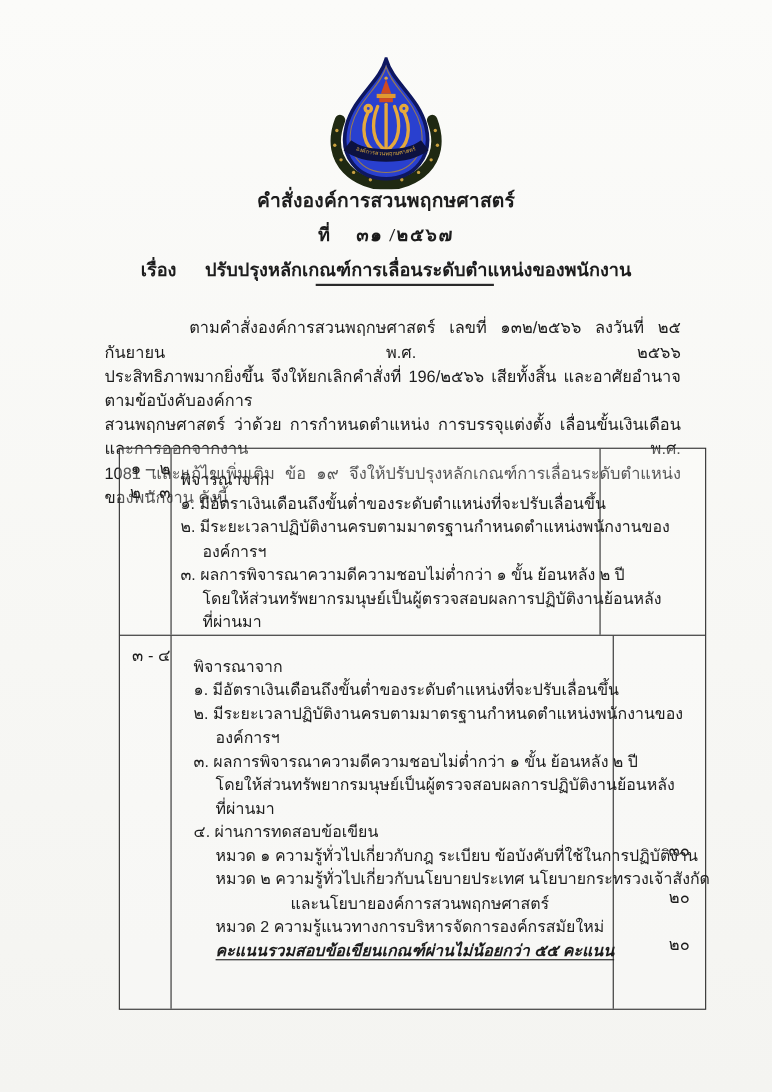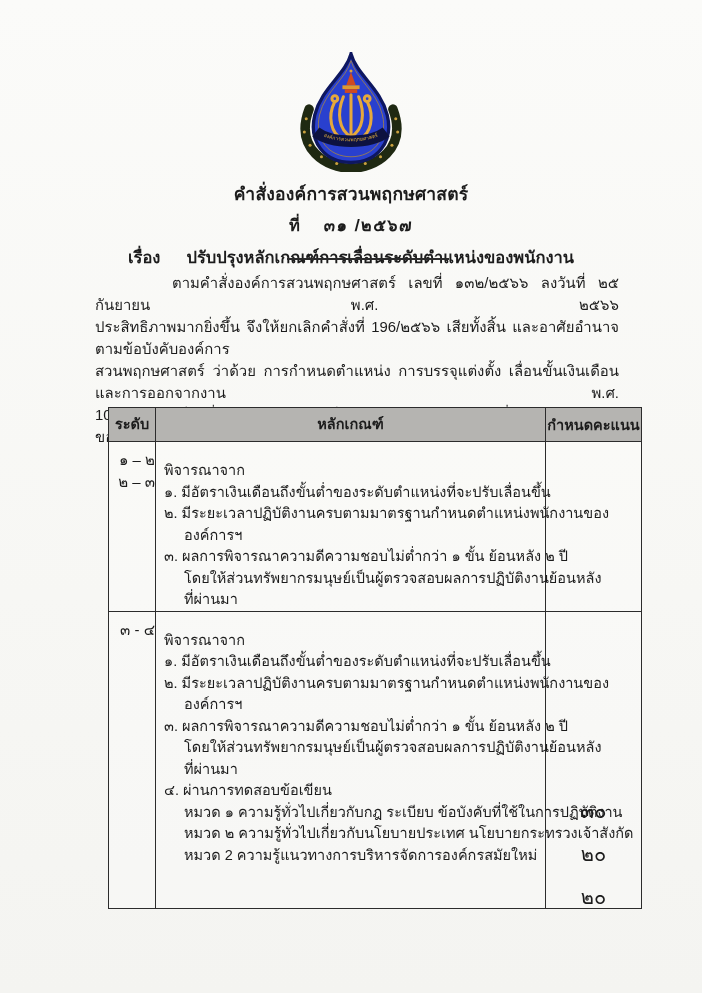--- a/index.html
+++ b/index.html
@@ -6,53 +6,53 @@
   .page {
     position:relative; width:702px; height:993px; margin:0 auto;
     background:linear-gradient(180deg,#fbfbf9 0%, #f7f7f4 60%, #f4f4f1 100%);
     font-family:"Liberation Sans","DejaVu Sans",sans-serif;
     color:#1c1c1c; overflow:hidden;
   }
   
   .logo { position:absolute; top:52px; left:50%; transform:translateX(-50%); width:128px; height:120px; }
   .logo svg { width:100%; height:100%; display:block; }
   
-  .title-block { position:absolute; top:180px; left:0; width:100%; text-align:center; }
+  .title-block { position:absolute; top:168px; left:0; width:100%; text-align:center;font-family:Liberation Serif, serif; }
   .t1 { font-size:17.5px; font-weight:700; letter-spacing:.2px; }
   .t2 { font-size:16.5px; font-weight:700; margin-top:4px; }
   .t2 .num { display:inline-block; margin-left:24px; transform:skewX(-4deg); letter-spacing:1.5px; }
   .t3 { font-size:16.5px; font-weight:700; margin-top:6px; }
   .t3 .lbl { margin-right:26px; }
   .rule { position:absolute; top:258px; left:287px; width:162px; height:0; border-top:2px solid #2a2a2a; }
   
-  .body-paragraph { position:absolute; top:272px; left:95px; width:524px; font-size:14.9px; line-height:22px; }
+  .body-paragraph { position:absolute; top:288px; left:95px; width:524px; font-size:14.9px; line-height:22px; }
   .pline { text-align:justify; text-align-last:justify; white-space:normal; }
   .pline.first { text-indent:77px; }
   .pline.last { text-align-last:left; }
   
   .doc-table { position:absolute; top:407px; left:108px; width:532px; border:1.8px solid #2c2c2c; background:rgba(255,255,255,.25); }
   .thead { display:grid; grid-template-columns:47px 390px 95px; height:33px; align-items:center;
            background:#b5b4b1; border-bottom:1.7px solid #2c2c2c; font-weight:700; }
   .hcell { text-align:center; font-size:14.5px; }
   .hcell.c1,.hcell.c2 { border-right:1.4px solid #2c2c2c; height:33px; line-height:33px; }
   .trow { display:grid; grid-template-columns:47px 390px 95px; border-bottom:1.5px solid #2c2c2c; }
-  .trow.last { border-bottom:none; }
+  .trow.last { border-bottom:none;gap:12px; }
   .cell { min-height:10px; }
   .level-cell, .crit-cell { border-right:1.4px solid #2c2c2c; }
   .level-cell { text-align:center; padding-top:6px; font-size:15px; }
   .lvl { height:21.5px;text-align:right; }
   .crit-cell { padding-top:16px; padding-bottom:2px; }
   .trow.last .crit-cell { padding-bottom:44px; }
   .cline { height:21.5px; font-size:14.5px; white-space:nowrap; overflow:visible; }
   .ind0 { padding-left:8px; }
   .ind1 { padding-left:28px; }
   .ind2 { padding-left:96px; }
   .uline { font-weight:700; font-style:italic; text-decoration:underline; text-underline-offset:3px; }
   .score-cell { position:relative; }
-  .score { position:absolute; left:0; width:100%; text-align:center; font-size:20px; }
+  .score { position:absolute; left:0; width:100%; text-align:center; font-size:15px; }
 </style>
 </head>
 <body>
 
 <div class="page">
 
   <div class="logo">
     <svg viewBox="0 0 130 126">
 
       <path d="M21 60 C5 102 40 122 65 122 C90 122 125 102 109 60" fill="none" stroke="#1f2912" stroke-width="10" stroke-linecap="round"></path>
@@ -103,25 +103,20 @@
   <div class="rule"></div>
 
   <div class="body-paragraph">
       <div class="pline first">ตามคำสั่งองค์การสวนพฤกษศาสตร์ เลขที่ ๑๓๒/๒๕๖๖ ลงวันที่ ๒๕ กันยายน พ.ศ. ๒๕๖๖</div>
       <div class="pline">ประสิทธิภาพมากยิ่งขึ้น จึงให้ยกเลิกคำสั่งที่ 196/๒๕๖๖ เสียทั้งสิ้น และอาศัยอำนาจตามข้อบังคับองค์การ</div>
       <div class="pline">สวนพฤกษศาสตร์ ว่าด้วย การกำหนดตำแหน่ง การบรรจุแต่งตั้ง เลื่อนขั้นเงินเดือน และการออกจากงาน พ.ศ.</div>
       <div class="pline last">1081 และแก้ไขเพิ่มเติม ข้อ ๑๙  จึงให้ปรับปรุงหลักเกณฑ์การเลื่อนระดับตำแหน่งของพนักงาน ดังนี้</div>
     </div>
 
   <div class="doc-table">
-    <div class="thead">
-      <div class="hcell c1">ระดับ</div>
-      <div class="hcell c2">หลักเกณฑ์</div>
-      <div class="hcell c3">กำหนดคะแนน</div>
-    </div>
     <div>
         <div class="trow">
           <div class="cell level-cell">
             <div class="lvl">๑ – ๒</div>
             <div class="lvl">๒ – ๓</div>
           </div>
           <div class="cell crit-cell">
             <div class="cline ind0">พิจารณาจาก</div>
             <div class="cline ind0">๑. มีอัตราเงินเดือนถึงขั้นต่ำของระดับตำแหน่งที่จะปรับเลื่อนขึ้น</div>
             <div class="cline ind0">๒. มีระยะเวลาปฏิบัติงานครบตามมาตรฐานกำหนดตำแหน่งพนักงานของ</div>
@@ -140,21 +135,23 @@
             <div class="cline ind0">พิจารณาจาก</div>
             <div class="cline ind0">๑. มีอัตราเงินเดือนถึงขั้นต่ำของระดับตำแหน่งที่จะปรับเลื่อนขึ้น</div>
             <div class="cline ind0">๒. มีระยะเวลาปฏิบัติงานครบตามมาตรฐานกำหนดตำแหน่งพนักงานของ</div>
             <div class="cline ind1">องค์การฯ</div>
             <div class="cline ind0">๓. ผลการพิจารณาความดีความชอบไม่ต่ำกว่า ๑ ขั้น ย้อนหลัง ๒ ปี</div>
             <div class="cline ind1">โดยให้ส่วนทรัพยากรมนุษย์เป็นผู้ตรวจสอบผลการปฏิบัติงานย้อนหลัง</div>
             <div class="cline ind1">ที่ผ่านมา</div>
             <div class="cline ind0">๔. ผ่านการทดสอบข้อเขียน</div>
             <div class="cline ind1">หมวด ๑  ความรู้ทั่วไปเกี่ยวกับกฎ ระเบียบ ข้อบังคับที่ใช้ในการปฏิบัติงาน</div>
             <div class="cline ind1">หมวด ๒  ความรู้ทั่วไปเกี่ยวกับนโยบายประเทศ นโยบายกระทรวงเจ้าสังกัด</div>
+            <div class="cline ind2">และนโยบายองค์การสวนพฤกษศาสตร์</div>
             <div class="cline ind1">หมวด 2  ความรู้แนวทางการบริหารจัดการองค์กรสมัยใหม่</div>
+            <div class="cline ind1 uline">คะแนนรวมสอบข้อเขียนเกณฑ์ผ่านไม่น้อยกว่า ๕๕ คะแนน</div>
           </div>
           <div class="cell score-cell">
             <div class="score" style="top: 183px;">๓๐</div>
             <div class="score" style="top: 226px;">๒๐</div>
             <div class="score" style="top: 269px;">๒๐</div>
           </div>
         </div>
       </div>
   </div>
 

